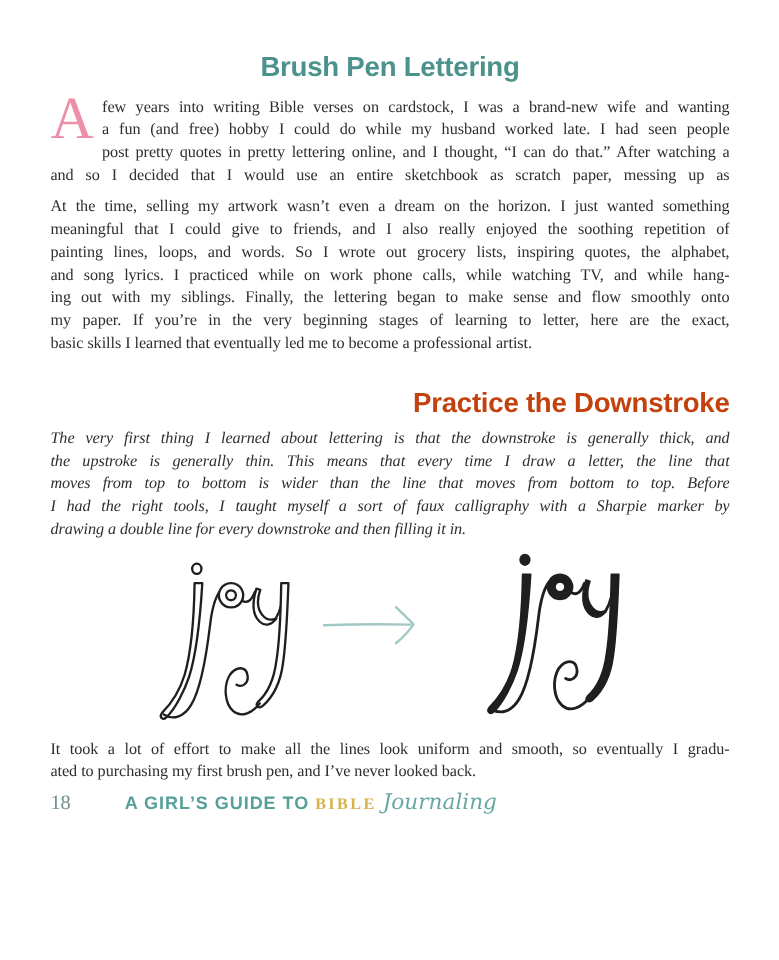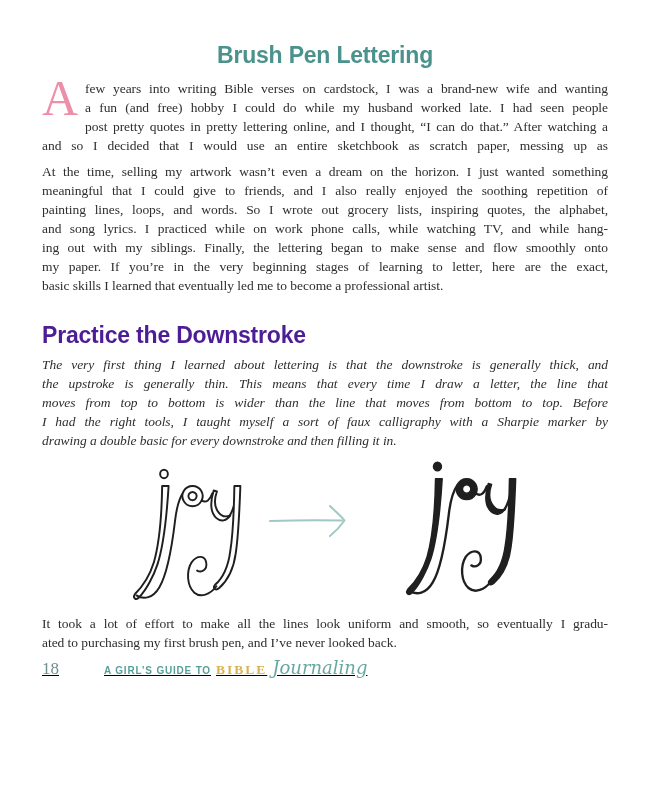--- a/index.html
+++ b/index.html
@@ -20,26 +20,26 @@
     text-align: center;
     font-family: "Liberation Sans", sans-serif;
     font-weight: bold;
     font-size: 23px;
     line-height: 28px;
     color: #4b918c;
     letter-spacing: -0.2px;
   }
   .h2 {
     margin: 26px 0 0 0;
-    text-align: left;
+    text-align: right;
     font-family: "Liberation Sans", sans-serif;
     font-weight: bold;
     font-size: 23px;
     line-height: 28px;
-    color: #4c1d95;
+    color: #c2410c;
     letter-spacing: -0.2px;
   }
 
   .para {
     color: #2e2e2e;
     font-size: 13.5px;
     line-height: 19px;
     letter-spacing: -0.05px;
   }
   .p1 { margin-top: 10px; }
@@ -77,32 +77,31 @@
   .joy-filled  .thick { fill: #1f1f1f; stroke-width: 1.6; }
   .joy-filled  .thin  { stroke-width: 2.5; }
   .arrow-svg path { fill: none; stroke: #a2c8c4; stroke-width: 2; stroke-linecap: round; stroke-linejoin: round; }
 
   .footer {
     position: absolute;
     left: 42px;
     bottom: 26px;
     display: flex;
     align-items: baseline;
-    text-decoration: underline;
   }
   .pagenum {
     font-family: "Liberation Serif", serif;
     font-size: 17px;
     color: #6e8f8e;
   }
   .series { margin-left: 45px; display: flex; align-items: baseline; }
   .series-guide {
     font-family: "Liberation Sans", sans-serif;
     font-weight: bold;
-    font-size: 10px;
+    font-size: 15px;
     letter-spacing: 0.8px;
     color: #57a09a;
     margin-top: 16px;
   }
   .series-bible {
     font-family: "Liberation Serif", serif;
     font-weight: bold;
     font-size: 13.5px;
     letter-spacing: 2px;
     color: #d8b34c;
@@ -144,21 +143,21 @@
         <div class="line last">basic skills I learned that eventually led me to become a professional artist.</div>
       </div>
 
     <h2 class="h2">Practice the Downstroke</h2>
 
     <div class="para p3">
         <div class="line j">The very first thing I learned about lettering is that the downstroke is generally thick, and</div>
         <div class="line j">the upstroke is generally thin. This means that every time I draw a letter, the line that</div>
         <div class="line j">moves from top to bottom is wider than the line that moves from bottom to top. Before</div>
         <div class="line j">I had the right tools, I taught myself a sort of faux calligraphy with a Sharpie marker by</div>
-        <div class="line last">drawing a double basic for every downstroke and then filling it in.</div>
+        <div class="line last">drawing a double line for every downstroke and then filling it in.</div>
       </div>
 
     <div class="illus">
 
       <svg class="joy joy-outline joy-left" viewBox="0 0 150 155" width="138" height="144">
         <ellipse class="thick" cx="50" cy="9" rx="4.2" ry="4.6"></ellipse>
         <path class="thick" d="M55,22 C53,55 50,85 43,107 C39,119 31,135 23,143 C19.5,147 15.5,143.5 18.5,139.5 C27,131 35,118 39,105 C45,84 47.5,55 48,22 Z"></path>
         <path class="thin" d="M20,141 C28,146 38,144 45,132 C54,117 59,85 62,60 C63.5,47 66,36 71,29"></path>
         <path class="thick ring" d="M81,22 a11,11 0 1,0 0.02,0 Z M81,28.5 a4.5,4.5 0 1,0 0.02,0 Z"></path>
         <path class="thin" d="M91,38 C96,41 100,37 102.5,30"></path>

